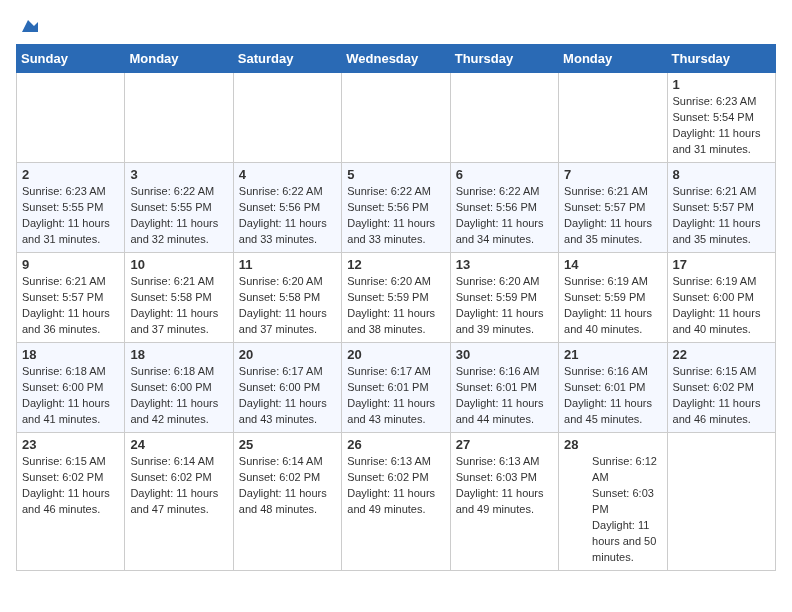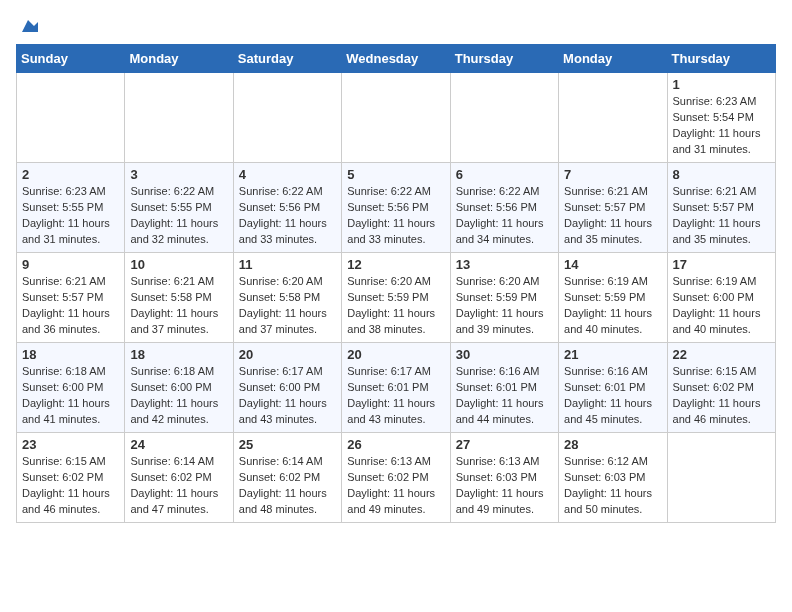--- a/index.html
+++ b/index.html
@@ -280,20 +280,20 @@
 Daylight: 11 hours and 49 minutes.</div>
         </td>
         <td>
           <span class="day-num">27</span>
           <div class="day-info" style="white-space: pre-line;">Sunrise: 6:13 AM
 Sunset: 6:03 PM
 Daylight: 11 hours and 49 minutes.</div>
         </td>
         <td>
           <span class="day-num">28</span>
-          <div class="day-info" style="white-space: pre-line;">Sunrise: 6:12 AM
+          <div class="day-info" style="white-space: pre-line; margin-left: 28px;">Sunrise: 6:12 AM
 Sunset: 6:03 PM
 Daylight: 11 hours and 50 minutes.</div>
         </td>
         <td class="empty-cell"></td>
       </tr>
     </tbody>
 </table>
 
 </body></html>

